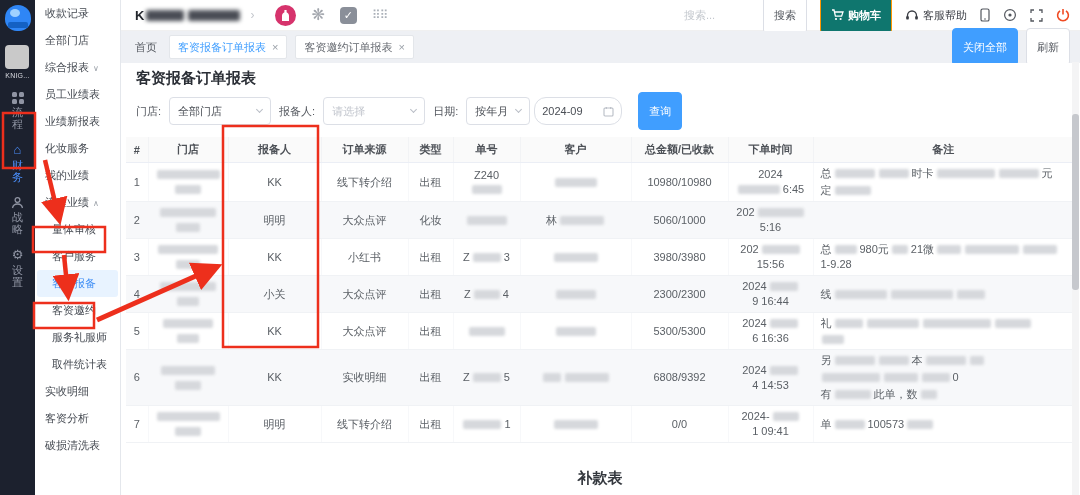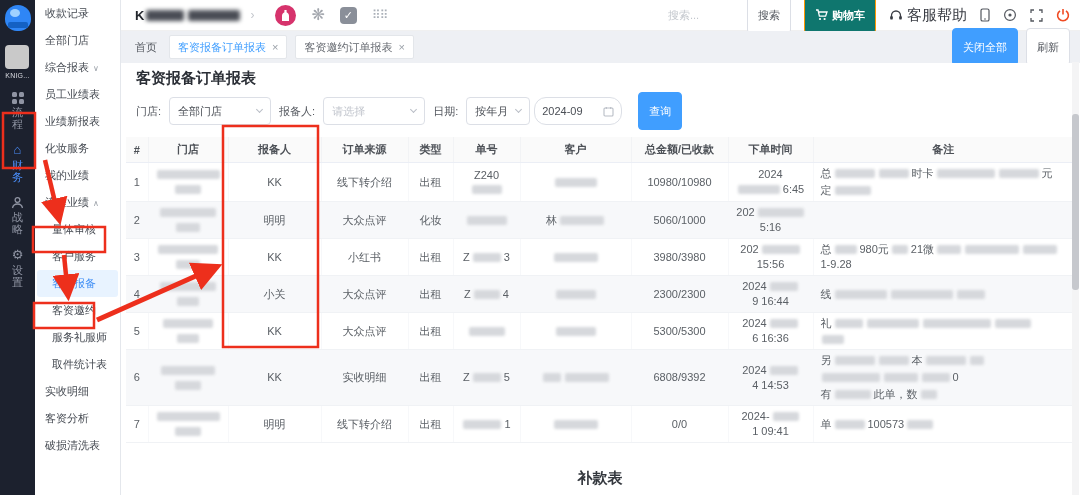--- a/index.html
+++ b/index.html
@@ -41,21 +41,21 @@
   .flower{color:#a2a6ad;font-size:16px;line-height:16px;}
   .check-sq{width:17px;height:17px;border-radius:4px;background:#8a8f99;color:#fff;font-size:11px;font-weight:bold;display:flex;align-items:center;justify-content:center;}
   .apps{color:#aab0b8;font-size:12px;letter-spacing:-1px;}
   .tb-right{margin-left:auto;display:flex;align-items:center;gap:13px;}
   .tb-search{border:none;outline:none;width:64px;font-size:11px;color:#666;}
   .tb-search::placeholder{color:#c3c7cd;}
   .btn{border-radius:4px;font-size:11px;height:38px;padding:0 10px;cursor:pointer;display:inline-flex;align-items:center;gap:4px;border:1px solid transparent;}
   .btn.ghost{background:#fff;border-color:#dcdfe6;color:#53575e;}
   .btn.blue{background:#409eff;border-color:#409eff;color:#fff;}
   .btn.orange{background:#0f766e;border-color:#ff9702;color:#fff;font-weight:bold;}
-  .help{display:flex;align-items:center;gap:4px;font-size:15px;color:#3a3d44;cursor:pointer;}
+  .help{display:flex;align-items:center;gap:4px;font-size:11px;color:#3a3d44;cursor:pointer;}
   .svgic{display:block;}
 
   
   .tabstrip{height:32px;background:#eef0f4;display:flex;align-items:center;padding:0 10px 0 14px;}
   .tab-home{font-size:11px;color:#53575e;cursor:pointer;margin-right:12px;}
   .tab{background:#fff;border:1px solid #e3e6ea;border-radius:2px;height:22px;display:inline-flex;align-items:center;padding:0 8px;font-size:11px;color:#64686f;margin-right:8px;cursor:pointer;gap:6px;}
   .tab.active{color:#409eff;}
   .tab .x{color:#9aa0a8;font-size:11px;}
   .strip-right{margin-left:auto;display:flex;gap:8px;}
 

